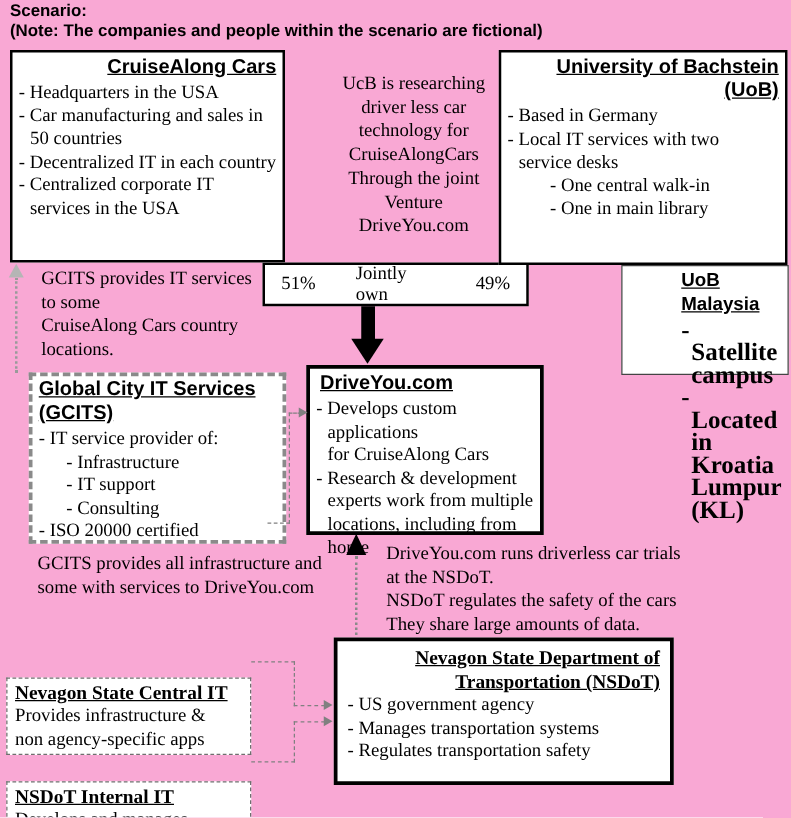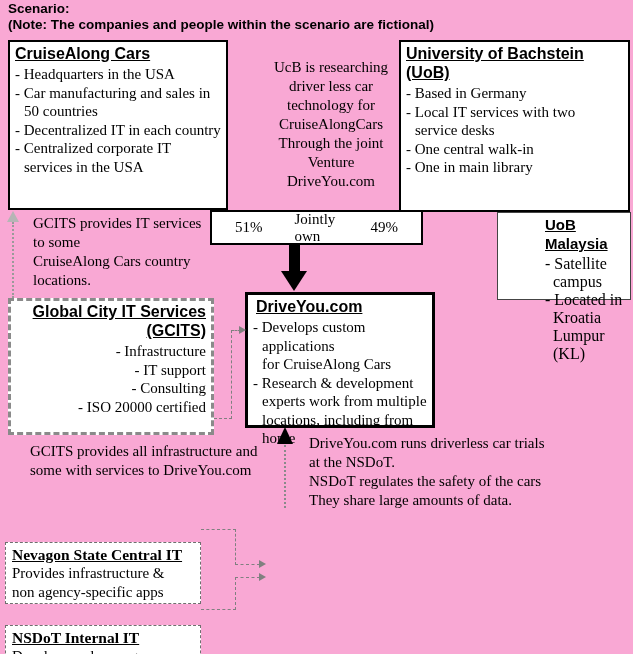--- a/index.html
+++ b/index.html
@@ -10,29 +10,29 @@
        font-size:13.5px;white-space:nowrap;}
   .box{position:absolute;background:#fff;padding:2px 5px;}
   .b2{border:2px solid #000;}
   .b3{border:3px solid #000;}
   .bdash{border:3px dashed #8a8a8a;}
   .bdashlt{border:1px dashed #6f6f6f;margin-top:45px;}
   .bthin{border:1px solid #444;}
   .title-sans{font-family:"Liberation Sans",sans-serif;font-weight:bold;font-size:16px;
               text-decoration:underline;line-height:19px;margin-bottom:2px;}
   .title-serif{font-weight:bold;font-size:15.5px;text-decoration:underline;line-height:19px;}
-  .center{text-align:left;}
+  .center{text-align:right;}
   .pre{white-space:pre-line;}
   .item{font-size:15px;line-height:18.5px;padding-left:9px;text-indent:-9px;white-space:pre-line;}
-  .item-sm{font-size:16px;line-height:18px;padding-left:8px;text-indent:-8px;white-space:pre-line;}
+  .item-sm{font-size:20px;line-height:18px;padding-left:8px;text-indent:-8px;white-space:pre-line;font-weight:bold;}
   .sub1{margin-left:22px;}
-  .sub2{}
+  .sub2{margin-left:34px;}
   .note{position:absolute;font-size:15px;line-height:19px;white-space:pre-line;}
   .bar{position:absolute;border:2px solid #000;background:#fff;display:flex;
-       justify-content:space-between;align-items:center;padding:0 23px;font-size:15px;gap:32px;}
+       justify-content:space-between;align-items:center;padding:0 13px;font-size:15px;gap:32px;}
   .hl{position:absolute;border-top:1px dashed #808080;height:0;}
   .vl{position:absolute;border-left:1px dashed #808080;width:0;}
   .vdot{position:absolute;border-left:2px dotted #9a9a9a;width:0;}
   .tri-r{position:absolute;width:0;height:0;border-top:4px solid transparent;
          border-bottom:4px solid transparent;border-left:7px solid #808080;}
   .tri-up-g{position:absolute;width:0;height:0;border-left:6px solid transparent;
             border-right:6px solid transparent;border-bottom:11px solid #b5b5b5;}
   .tri-up-k{position:absolute;width:0;height:0;border-left:8px solid transparent;
             border-right:8px solid transparent;border-bottom:17px solid #000;}
   .shaft{position:absolute;background:#000;}
@@ -95,22 +95,23 @@
 
   <div>
     <div class="tri-up-g" style="left:7px;top:211px;"></div>
     <div class="vdot" style="left:12px;top:222px;height:76px;"></div>
   </div>
   <div class="note" style="left:33px;top:214px;width:190px;">GCITS provides IT services
 to some
 CruiseAlong Cars country
 locations.</div>
 
-  <div class="box bdash" style="left:8px;top:298px;width:206px;height:137px;padding:1px 5px;text-align:right;">
+  <div class="box bdash" style="left:23px;top:298px;width:206px;height:137px;padding:1px 5px;">
     <div class="title-sans">Global City IT Services (GCITS)</div>
+    <div class="item">- IT service provider of:</div>
     <div class="item sub1">- Infrastructure</div>
     <div class="item sub1">- IT support</div>
     <div class="item sub1">- Consulting</div>
     <div class="item">- ISO 20000 certified</div>
   </div>
 
   <div class="box b3" style="left:245px;top:292px;width:190px;height:136px;">
     <div class="title-sans" style="margin-left:3px;">DriveYou.com</div>
     <div class="item">- Develops custom applications
 for CruiseAlong Cars</div>
@@ -144,20 +145,27 @@
     <div class="pre" style="font-size:15px;line-height:19px;">Provides infrastructure &amp;
 non agency-specific apps</div>
   </div>
 
   <div class="box bdashlt" style="left:5px;top:580px;width:196px;height:64px;padding:2px 6px;">
     <div class="title-serif">NSDoT Internal IT</div>
     <div class="pre" style="font-size:15px;line-height:19px;">Develops and manages
 NSDoT agency-specific apps</div>
   </div>
 
+  <div class="box b3" style="left:267px;top:510px;width:272px;height:118px;padding:4px 8px;">
+    <div class="title-serif center pre">Nevagon State Department of
+Transportation (NSDoT)</div>
+    <div class="item">- US government agency</div>
+    <div class="item">- Manages transportation systems</div>
+    <div class="item">- Regulates transportation safety</div>
+  </div>
 
   <div>
     <div class="hl" style="left:201px;top:529px;width:35px;"></div>
     <div class="vl" style="left:235px;top:529px;height:36px;"></div>
     <div class="hl" style="left:235px;top:564px;width:25px;"></div>
     <div class="tri-r" style="left:259px;top:560px;"></div>
   </div>
 
   <div>
     <div class="hl" style="left:201px;top:609px;width:35px;"></div>

